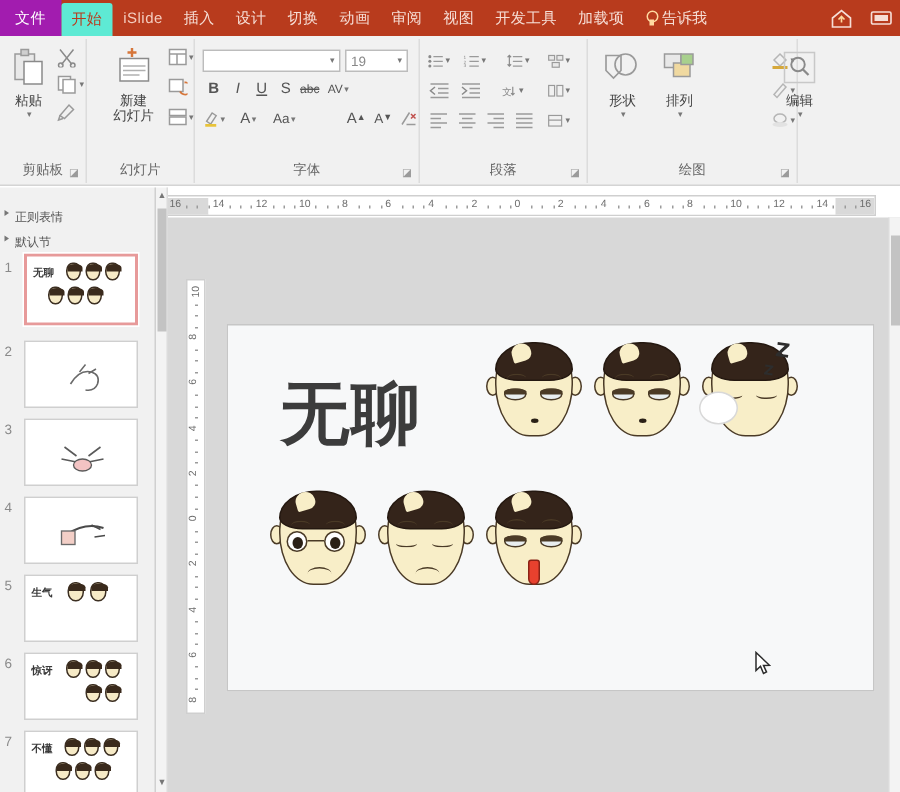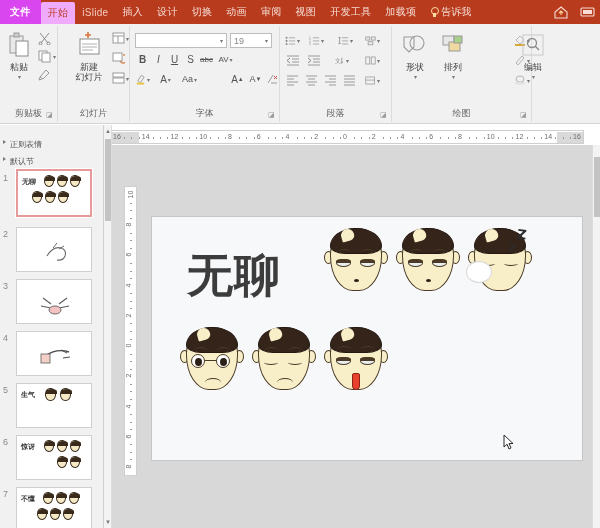--- a/index.html
+++ b/index.html
@@ -16,23 +16,23 @@
     position: absolute; top: 0; left: 0; width: 600px; height: 24px;
     background: #b83b1d;
     display: flex; align-items: stretch;
     font-size: 10px;
   }
   .tab {
     padding: 0 7px; height: 24px;
     display: flex; align-items: center; justify-content: center;
     color: #f6ded6; white-space: nowrap; letter-spacing: .3px;
   }
-  .tab.file { background: #d946ef; color: #ffffff; padding: 0 10px; font-weight: bold; }
+  .tab.file { background: #a21caf; color: #ffffff; padding: 0 10px; }
   .tab.active {
-    background: #f0abfc; color: #b83b1d;
+    background: #5eead4; color: #b83b1d;
     margin: 2px 0 0 0; height: 22px;
     border-radius: 2px 2px 0 0;
   }
   .tab.islide { color: #f4ccbe; }
   .tellme {
     display: flex; align-items: center; gap: 2px;
     padding: 0 6px; color: #f6ded6; font-size: 10px;
   }
   .bulb {
     width: 10px; height: 11px; position: relative; display:inline-block;

